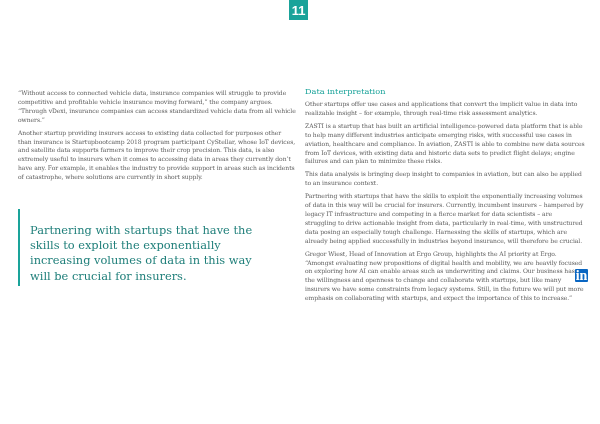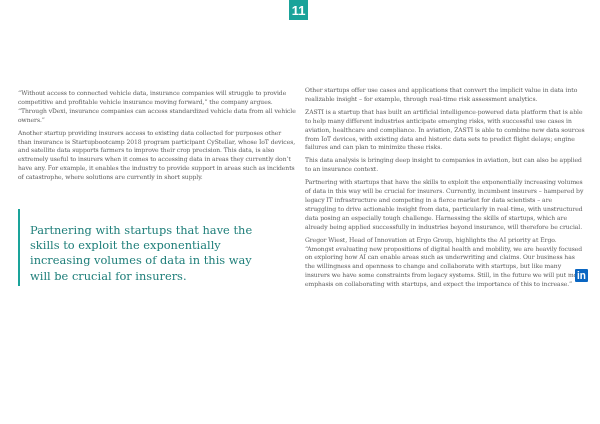--- a/index.html
+++ b/index.html
@@ -23,39 +23,40 @@
     .pull-quote {
       position: absolute; left: 18px; top: 209px; width: 260px; height: 77px;
       border-left: 2px solid #1aa39a;
     }
     .pull-quote-text {
       position: absolute; left: 10px; top: 14px; width: 245px;
       font-family: "DejaVu Serif", serif; font-size: 11.4px; line-height: 15.2px; color: #1f7f7a;
     }
     .linkedin {
       position: absolute; left: 575px; top: 269px; width: 13px; height: 13px; background: #0a66c2;
-      color: #fff; font-family: Liberation Sans, sans-serif; font-weight: bold; font-size: 10px;
+      color: #fff; font-family: Liberation Serif, serif; font-weight: bold; font-size: 14px;
       display: flex; align-items: center; justify-content: center; border-radius: 1px;
     }
   </style>
 </head>
 <body>
 
 <div class="page-number">11</div>
 
 <div class="col-left">
   <p>“Without access to connected vehicle data, insurance companies will struggle to provide competitive and profitable vehicle insurance moving forward,” the company argues. “Through vDexi, insurance companies can access standardized vehicle data from all vehicle owners.”</p>
   <p>Another startup providing insurers access to existing data collected for purposes other than insurance is Startupbootcamp 2018 program participant CyStellar, whose IoT devices, and satellite data supports farmers to improve their crop precision. This data, is also extremely useful to insurers when it comes to accessing data in areas they currently don’t have any. For example, it enables the industry to provide support in areas such as incidents of catastrophe, where solutions are currently in short supply.</p>
 </div>
 
 <div class="pull-quote">
   <div class="pull-quote-text">Partnering with startups that have the skills to exploit the exponentially increasing volumes of data in this way will be crucial for insurers.</div>
 </div>
 
 <div class="col-right">
+  <h2 class="section-heading">Data interpretation</h2>
   <p>Other startups offer use cases and applications that convert the implicit value in data into realizable insight – for example, through real-time risk assessment analytics.</p>
   <p>ZASTI is a startup that has built an artificial intelligence-powered data platform that is able to help many different industries anticipate emerging risks, with successful use cases in aviation, healthcare and compliance. In aviation, ZASTI is able to combine new data sources from IoT devices, with existing data and historic data sets to predict flight delays; engine failures and can plan to minimize these risks.</p>
   <p>This data analysis is bringing deep insight to companies in aviation, but can also be applied to an insurance context.</p>
   <p>Partnering with startups that have the skills to exploit the exponentially increasing volumes of data in this way will be crucial for insurers. Currently, incumbent insurers – hampered by legacy IT infrastructure and competing in a fierce market for data scientists – are struggling to drive actionable insight from data, particularly in real-time, with unstructured data posing an especially tough challenge. Harnessing the skills of startups, which are already being applied successfully in industries beyond insurance, will therefore be crucial.</p>
   <p>Gregor Wiest, Head of Innovation at Ergo Group, highlights the AI priority at Ergo. “Amongst evaluating new propositions of digital health and mobility, we are heavily focused on exploring how AI can enable areas such as underwriting and claims. Our business has the willingness and openness to change and collaborate with startups, but like many insurers we have some constraints from legacy systems. Still, in the future we will put more emphasis on collaborating with startups, and expect the importance of this to increase.”</p>
 </div>
 
 <div class="linkedin">in</div>
 
 </body></html>

